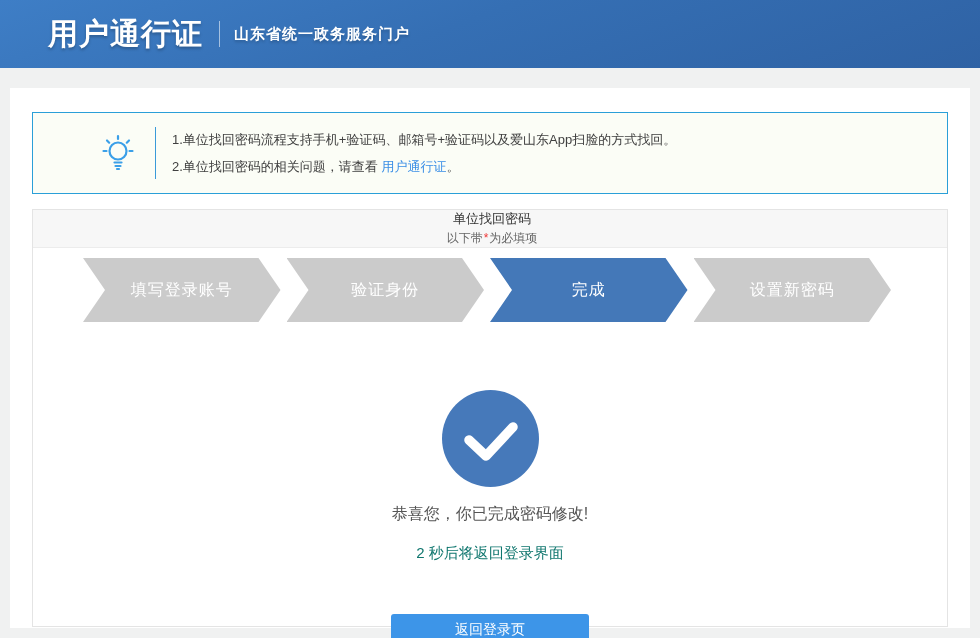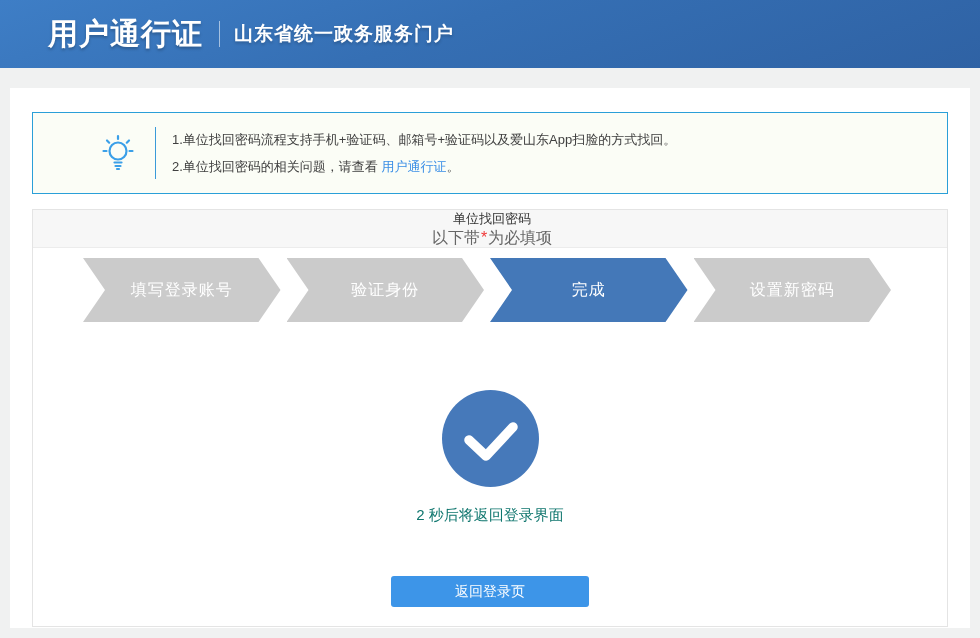--- a/index.html
+++ b/index.html
@@ -26,21 +26,21 @@
     text-shadow: 0 2px 3px rgba(0,0,0,.25);
   }
   .top-header .vdivider {
     width: 1px;
     height: 26px;
     background: rgba(255,255,255,.55);
     margin: 0 14px 0 16px;
   }
   .top-header .subtitle {
     color: #fff;
-    font-size: 19px;
+    font-size: 15px;
     font-weight: bold;
     letter-spacing: 1px;
     text-shadow: 0 2px 3px rgba(0,0,0,.2);
   }
 
   
   .container {
     width: 960px;
     height: 540px;
     margin: 20px auto 0;
@@ -93,21 +93,21 @@
     height: 38px;
     background: #f7f7f7;
     border-bottom: 1px solid #ececec;
     display: flex;
     align-items: center;
     justify-content: space-between;
     padding: 0 16px 0 20px;
     flex-direction: column;
   }
   .panel-title { font-size: 13px; color: #333; }
-  .required-note { font-size: 16px; color: #666; }
+  .required-note { font-size: 12px; color: #666; }
   .required-note .star { color: #ef3737; margin: 0 1px; }
 
   
   .steps {
     display: flex;
     gap: 6px;
     margin: 10px 56px 0 50px;
     height: 64px;
   }
   .step {
@@ -203,17 +203,18 @@
       <div class="step active">完成</div>
       <div class="step">设置新密码</div>
     </div>
 
     <div class="result">
       <div class="check-circle">
         <svg width="97" height="97" viewBox="0 0 97 97">
           <polyline points="27,50 44,66 71,37" fill="none" stroke="#ffffff" stroke-width="9.5" stroke-linecap="round" stroke-linejoin="round"></polyline>
         </svg>
       </div>
+      <div class="result-message">恭喜您，你已完成密码修改!</div>
       <div class="result-countdown">2 秒后将返回登录界面</div>
       <button class="back-login-btn">返回登录页</button>
     </div>
   </div>
 </div>
 
 </body></html>

